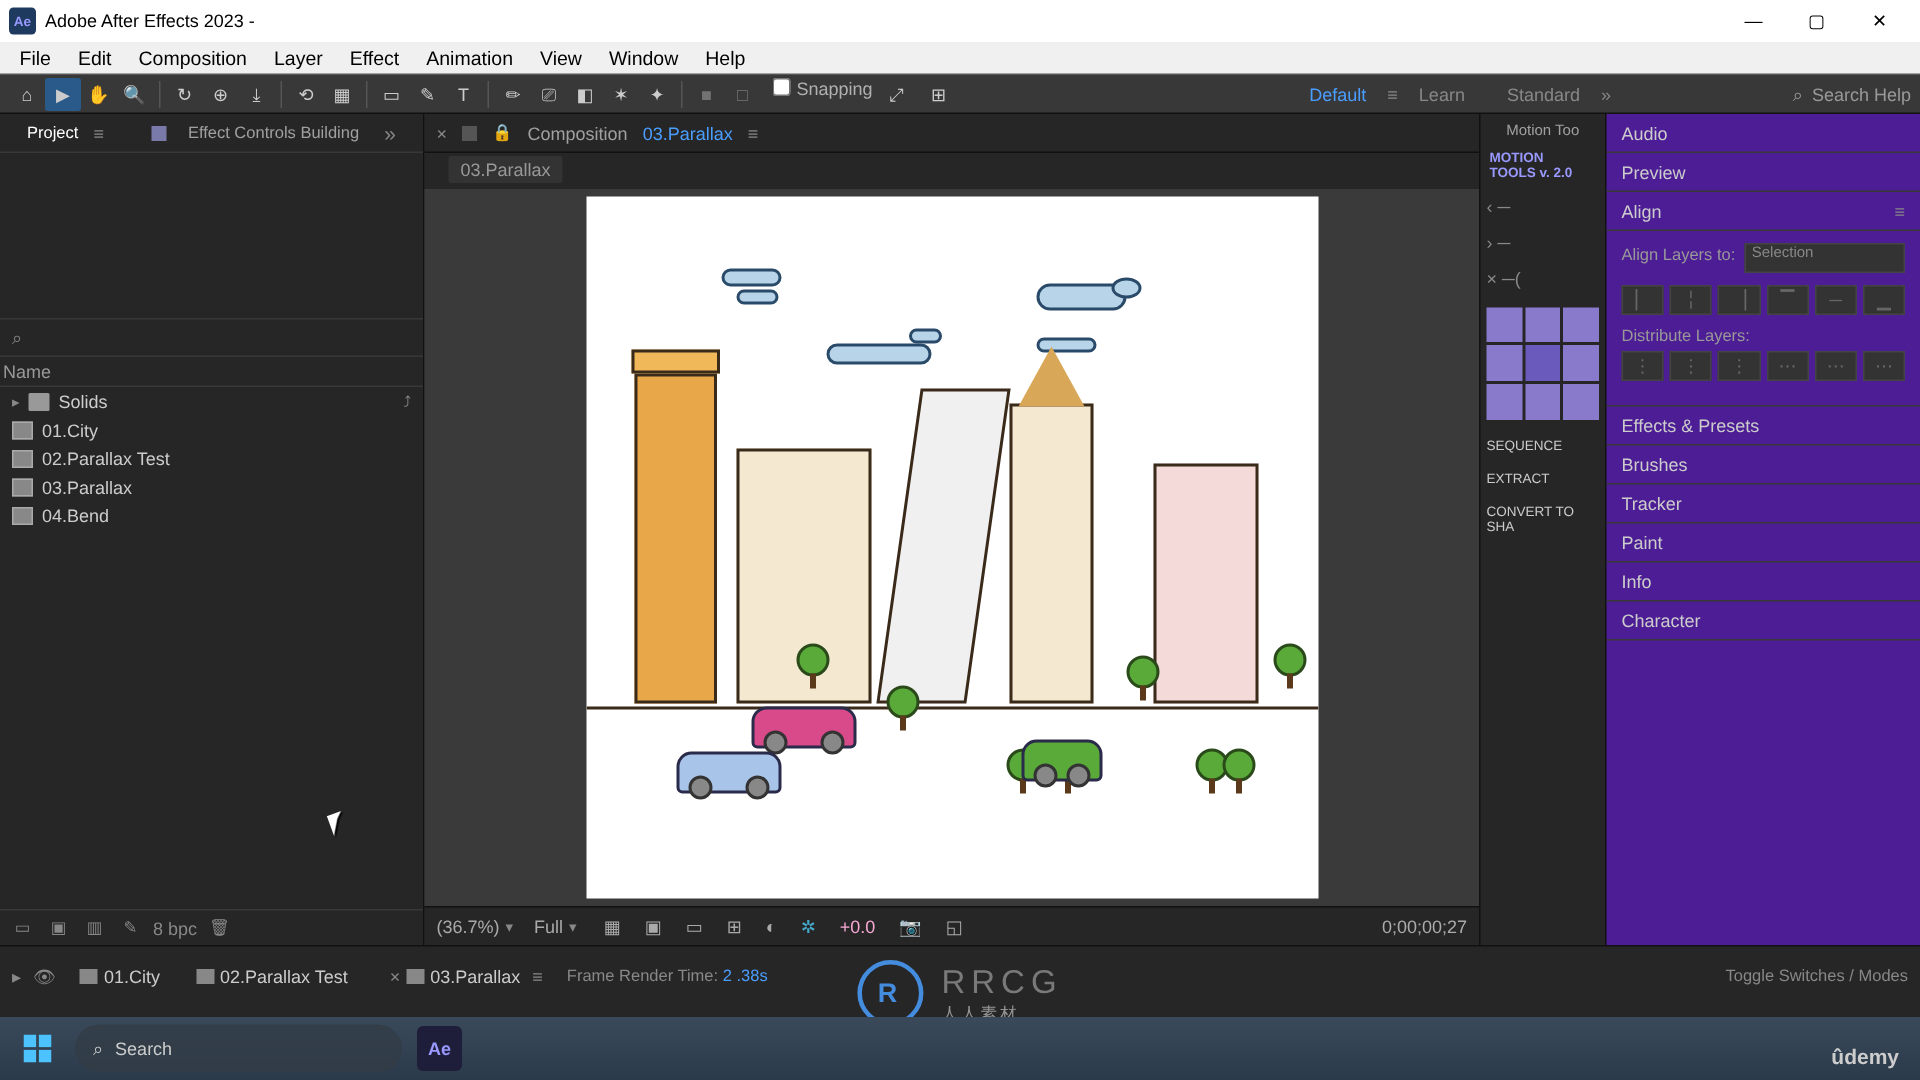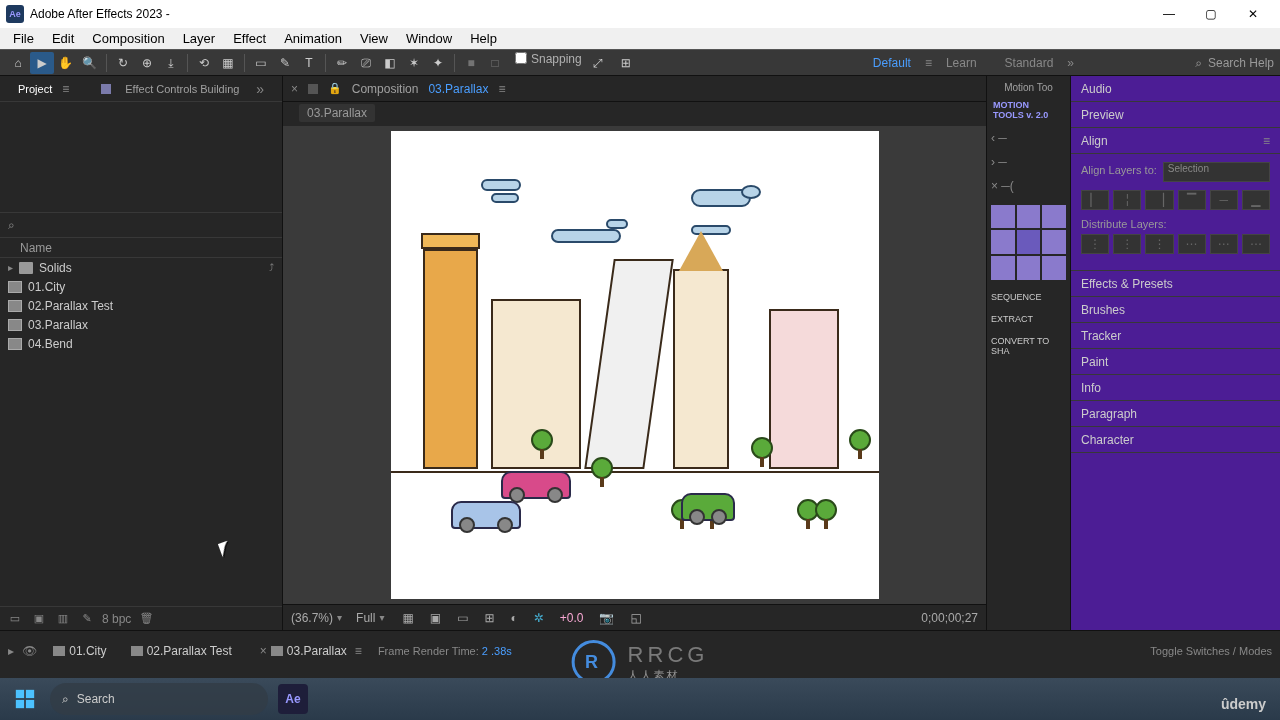--- a/index.html
+++ b/index.html
@@ -23,21 +23,21 @@
 .leftpanel{width:283px;background:#262626;display:flex;flex-direction:column;border-right:1px solid #111}
 .paneltabs{height:26px;display:flex;align-items:center;padding:0 18px;border-bottom:1px solid #383838;gap:10px}
 .paneltabs .ptab{color:#a0a0a0;font-size:11px;cursor:pointer}
 .paneltabs .ptab.active{color:#fff}
 .paneltabs .sqicon{width:10px;height:10px;background:#7a7aaa;margin-right:4px}
 .paneltabs .chev{margin-left:auto;color:#888;font-size:14px}
 .projectbody{flex:1;display:flex;flex-direction:column}
 .projectpreview{height:110px}
 .projectsearch{height:26px;padding:0 8px;display:flex;align-items:center;border-top:1px solid #383838;border-bottom:1px solid #383838}
 .projectsearch .sicn{width:14px;height:14px;color:#888}
-.projectheader{height:20px;padding:0 20px;display:flex;align-items:center;color:#999;border-bottom:1px solid #383838}
+.projectheader{height:20px;padding:0 2px;display:flex;align-items:center;color:#999;border-bottom:1px solid #383838}
 .projectlist{flex:1;background:#262626}
 .pitem{height:19px;display:flex;align-items:center;padding:0 8px;gap:6px;cursor:pointer;color:#ccc}
 .pitem .ficon{width:14px;height:12px;background:#999;border-radius:1px}
 .pitem .cicon{width:14px;height:12px;background:#888;border:1px solid #aaa}
 .pitem .shy{margin-left:auto;color:#888;font-size:10px}
 .projectfooter{height:24px;display:flex;align-items:center;padding:0 6px;gap:6px;border-top:1px solid #383838}
 .projectfooter .pfbtn{width:18px;height:18px;cursor:pointer;color:#888;font-size:11px;display:flex;align-items:center;justify-content:center}
 .center{flex:1;display:flex;flex-direction:column;background:#262626}
 .comptabs{height:26px;display:flex;align-items:center;padding:0 8px;gap:10px;border-bottom:1px solid #111}
 .comptabs .x{color:#888;cursor:pointer}
@@ -356,21 +356,20 @@
         <div class="ab">⋯</div>
         <div class="ab">⋯</div>
         <div class="ab">⋯</div>
       </div>
     </div>
     <div class="rtab">Effects &amp; Presets</div>
     <div class="rtab">Brushes</div>
     <div class="rtab">Tracker</div>
     <div class="rtab">Paint</div>
     <div class="rtab">Info</div>
-    <div class="rtab">Paragraph</div>
     <div class="rtab">Character</div>
   </div>
 
 </div>
 
 <div class="timeline">
   <span style="color:#888">▸</span>
   <span style="color:#888">👁</span>
   <div class="tltab">
       <div class="tlicon"></div>

